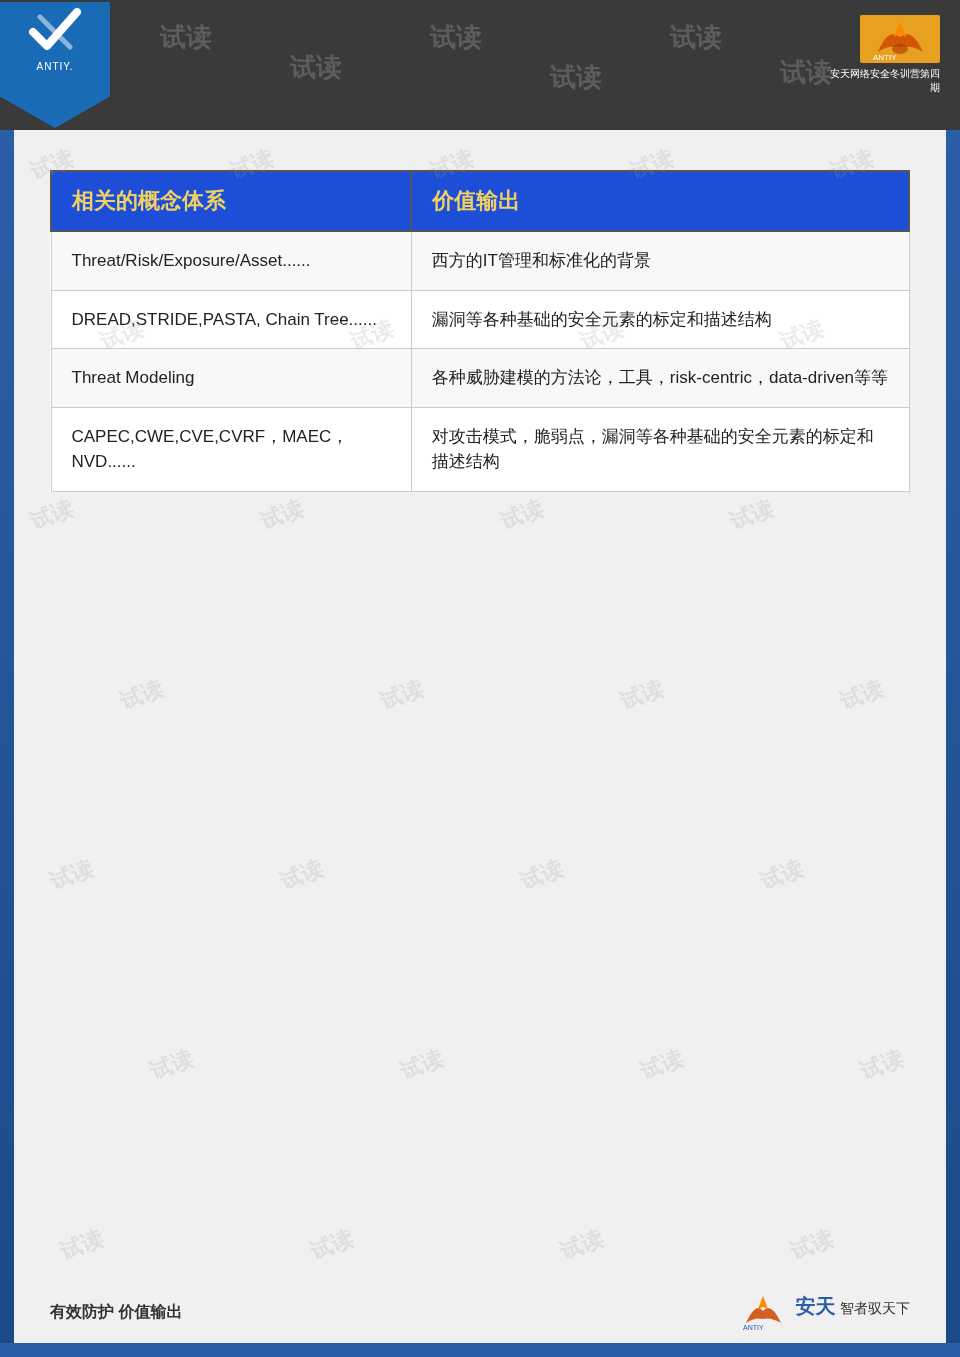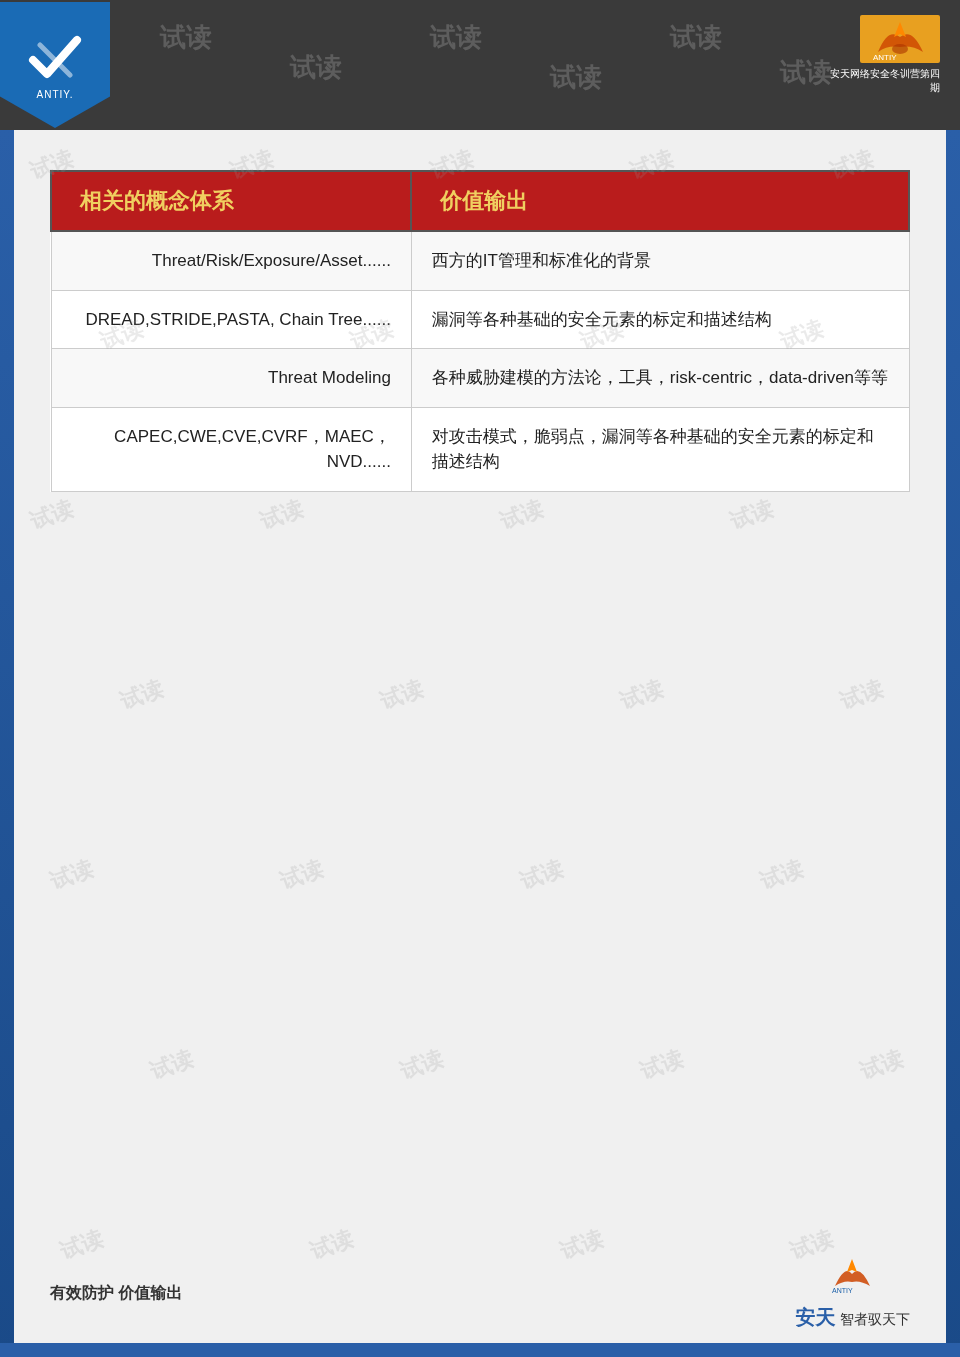--- a/index.html
+++ b/index.html
@@ -22,21 +22,21 @@
       align-items: center;
     }
 
     .logo-area {
       width: 110px;
       height: 126px;
       background: #1a6bb5;
       display: flex;
       flex-direction: column;
       align-items: center;
-      justify-content: center;
+      justify-content: flex-start;
       position: relative;
       clip-path: polygon(0 0, 100% 0, 100% 75%, 50% 100%, 0 75%);
       flex-shrink: 0;
     }
 
     .logo-icon {
       width: 60px;
       height: 55px;
     }
 
@@ -123,25 +123,25 @@
     }
 
     
     .main-table {
       width: 100%;
       border-collapse: collapse;
       background: white;
     }
 
     .main-table th {
-      background: #b91c1c;
+      background: #1d4ed8;
       color: #f0d060;
       font-size: 22px;
       font-weight: bold;
-      padding: 14px 28px;
+      padding: 14px 20px;
       text-align: left;
       border: 2px solid #555;
     }
 
     .main-table td {
       padding: 16px 20px;
       border: 1.5px solid #ccc;
       vertical-align: top;
       font-size: 17px;
       color: #222;
@@ -150,21 +150,20 @@
 
     .main-table tr:nth-child(odd) td {
       background: #f8f8f8;
     }
     .main-table tr:nth-child(even) td {
       background: #ffffff;
     }
 
     .col-left {
       width: 42%;
-      text-align: right;
     }
     .col-right {
       width: 58%;
     }
 
     
     .footer {
       position: absolute;
       bottom: 26px;
       left: 0;
@@ -176,23 +175,21 @@
     }
 
     .footer-slogan {
       font-size: 16px;
       color: #333;
       font-weight: bold;
     }
 
     .footer-brand {
       display: flex;
-      align-items: center;
       gap: 10px;
-      flex-direction: column;
     }
 
     .footer-brand-icon {
       width: 45px;
       height: 38px;
     }
 
     .footer-brand-text {
       font-size: 20px;
       color: #2a5fa8;

